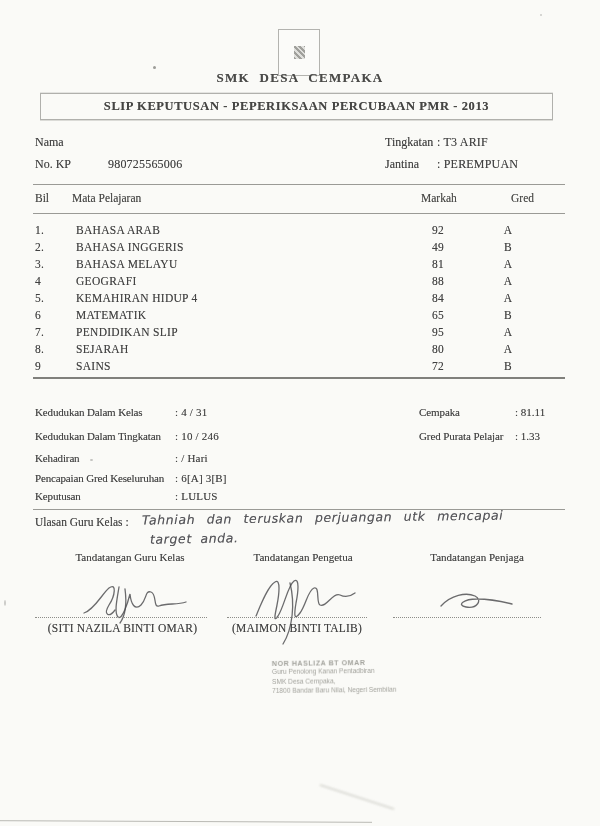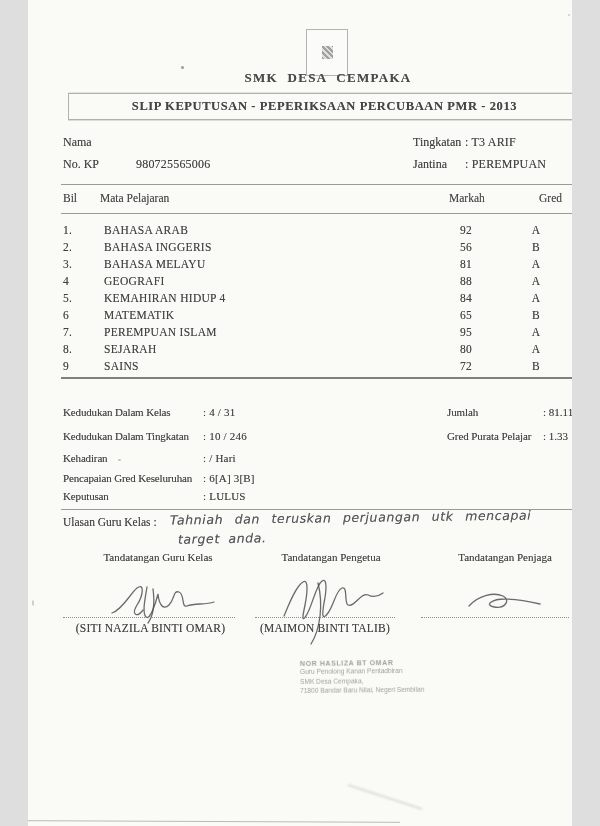--- a/index.html
+++ b/index.html
@@ -1,18 +1,18 @@
 <!DOCTYPE html>
 <html><head>
 <meta charset="utf-8">
 <style>
   * { margin:0; padding:0; box-sizing:border-box; }
   html,body { background:#dedede; }
   .page {
-    position:relative; width:544px; height:826px; margin:0 auto;
+    position:relative; width:600px; height:826px; margin:0 auto;
     background:#fafaf7;
     font-family:"Liberation Serif", serif;
     color:#414141; overflow:hidden;
     text-shadow:0 0 .45px rgba(90,90,90,.55);
   }
   .abs { position:absolute; }
 
   
   .logo-box { left:278px; top:29px; width:42px; height:47px; border:1px solid #b3b3af; background:#fbfbf9; display:flex; align-items:center; justify-content:center; }
   .logo-mark { width:11px; height:13px; background:
@@ -102,21 +102,21 @@
   <div class="rows">
     <div class="mrow">
       <span class="c-bil">1.</span>
       <span class="c-sub">BAHASA ARAB</span>
       <span class="c-mark">92</span>
       <span class="c-gred">A</span>
     </div>
     <div class="mrow">
       <span class="c-bil">2.</span>
       <span class="c-sub">BAHASA INGGERIS</span>
-      <span class="c-mark">56</span>
+      <span class="c-mark">49</span>
       <span class="c-gred">B</span>
     </div>
     <div class="mrow">
       <span class="c-bil">3.</span>
       <span class="c-sub">BAHASA MELAYU</span>
       <span class="c-mark">81</span>
       <span class="c-gred">A</span>
     </div>
     <div class="mrow">
       <span class="c-bil">4</span>
@@ -131,21 +131,21 @@
       <span class="c-gred">A</span>
     </div>
     <div class="mrow">
       <span class="c-bil">6</span>
       <span class="c-sub">MATEMATIK</span>
       <span class="c-mark">65</span>
       <span class="c-gred">B</span>
     </div>
     <div class="mrow">
       <span class="c-bil">7.</span>
-      <span class="c-sub">PEREMPUAN ISLAM</span>
+      <span class="c-sub">PENDIDIKAN SLIP</span>
       <span class="c-mark">95</span>
       <span class="c-gred">A</span>
     </div>
     <div class="mrow">
       <span class="c-bil">8.</span>
       <span class="c-sub">SEJARAH</span>
       <span class="c-mark">80</span>
       <span class="c-gred">A</span>
     </div>
     <div class="mrow">
@@ -154,21 +154,21 @@
       <span class="c-mark">72</span>
       <span class="c-gred">B</span>
     </div>
   </div>
 
   <div class="hr thick" style="top:377px;"></div>
 
   <div class="sumrow" style="top:406px;">
     <span class="s-label">Kedudukan Dalam Kelas</span>
     <span class="s-value">: 4 / 31</span>
-    <span class="s-label-r">Jumlah</span>
+    <span class="s-label-r">Cempaka</span>
     <span class="s-value-r">: 81.11</span>
   </div>
   <div class="sumrow" style="top:430px;">
     <span class="s-label">Kedudukan Dalam Tingkatan</span>
     <span class="s-value">: 10 / 246</span>
     <span class="s-label-r">Gred Purata Pelajar</span>
     <span class="s-value-r">: 1.33</span>
   </div>
   <div class="sumrow" style="top:452px;">
     <span class="s-label">Kehadiran</span>

